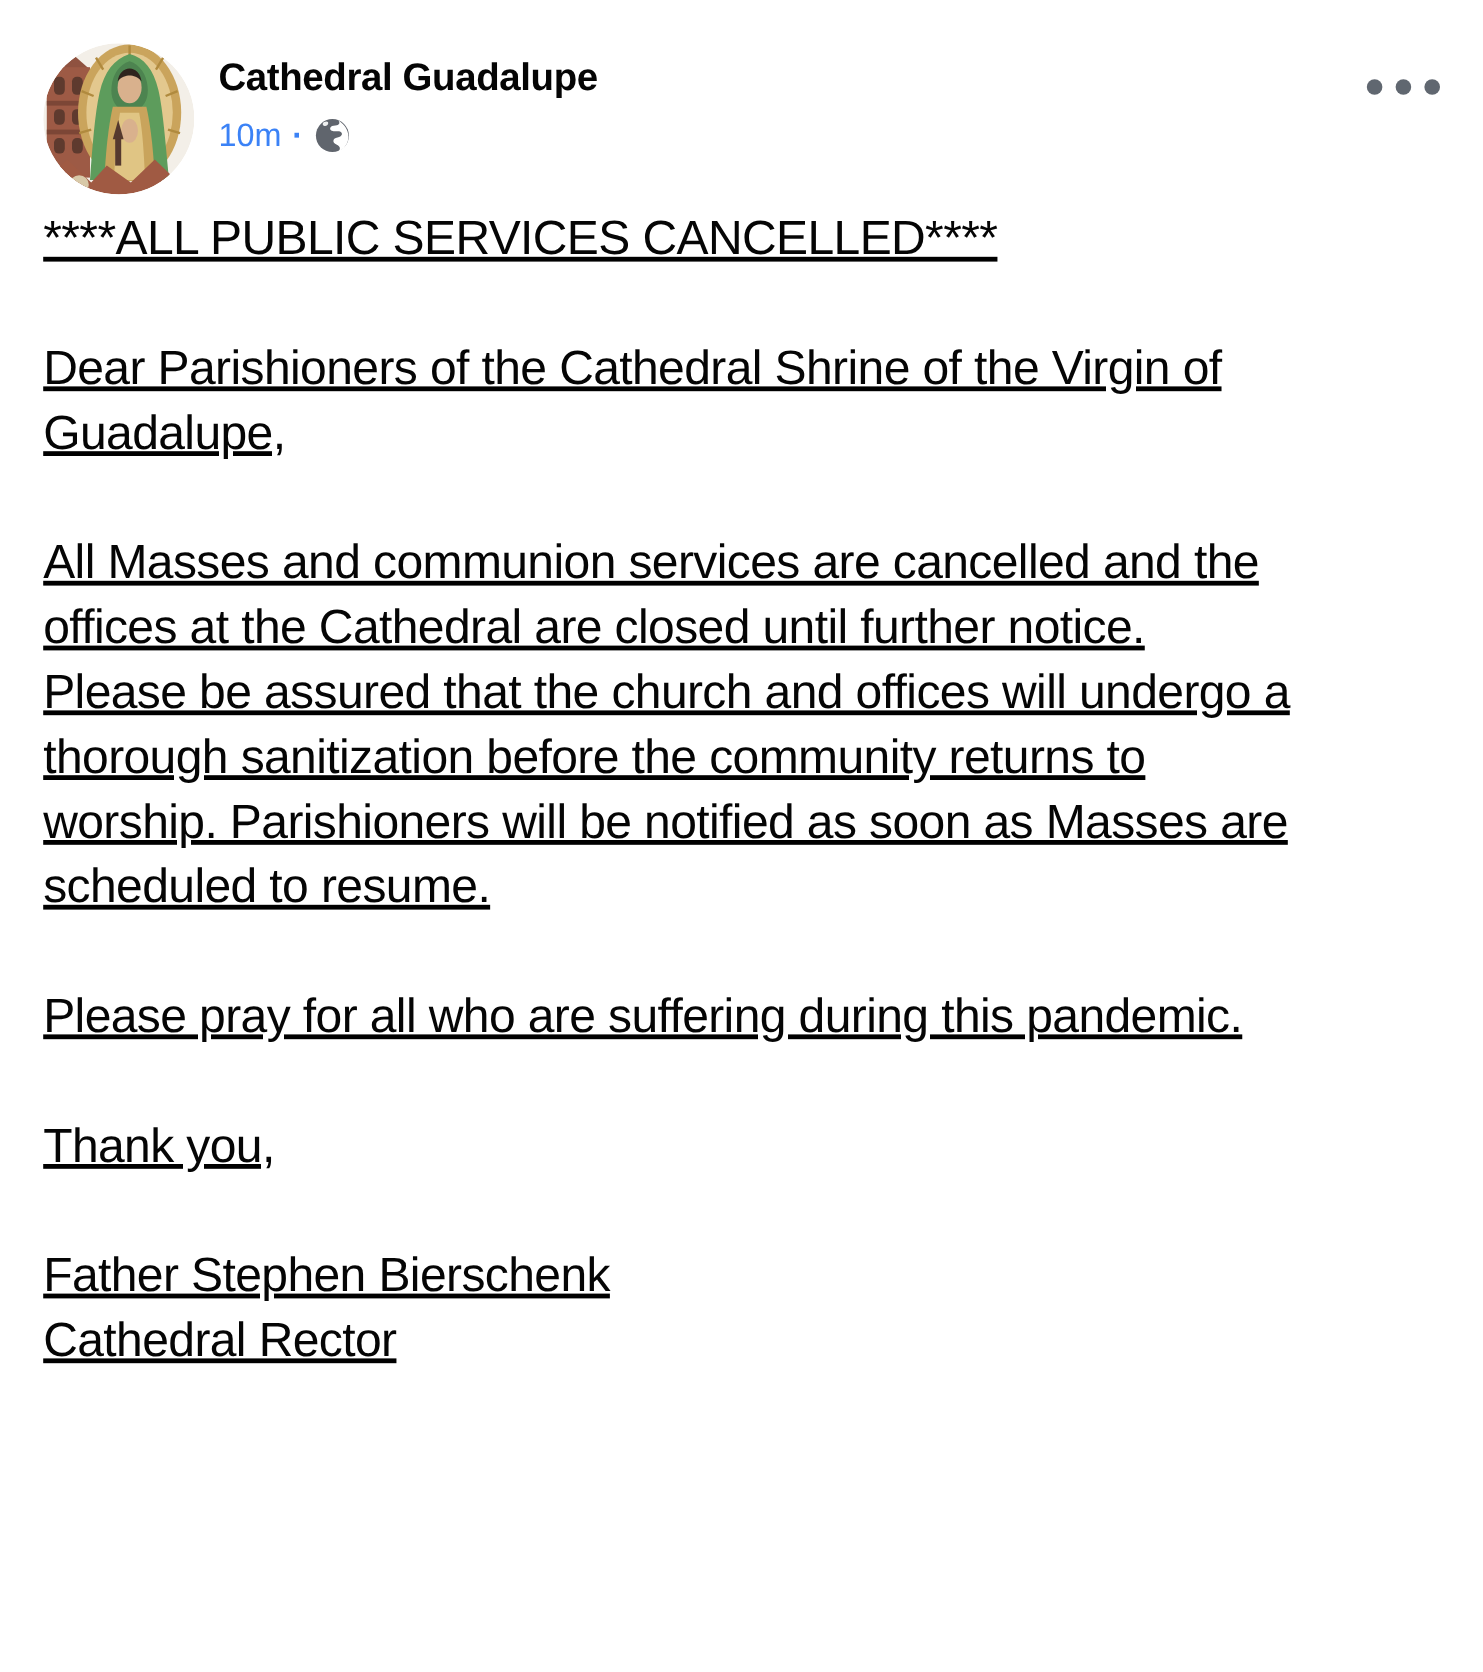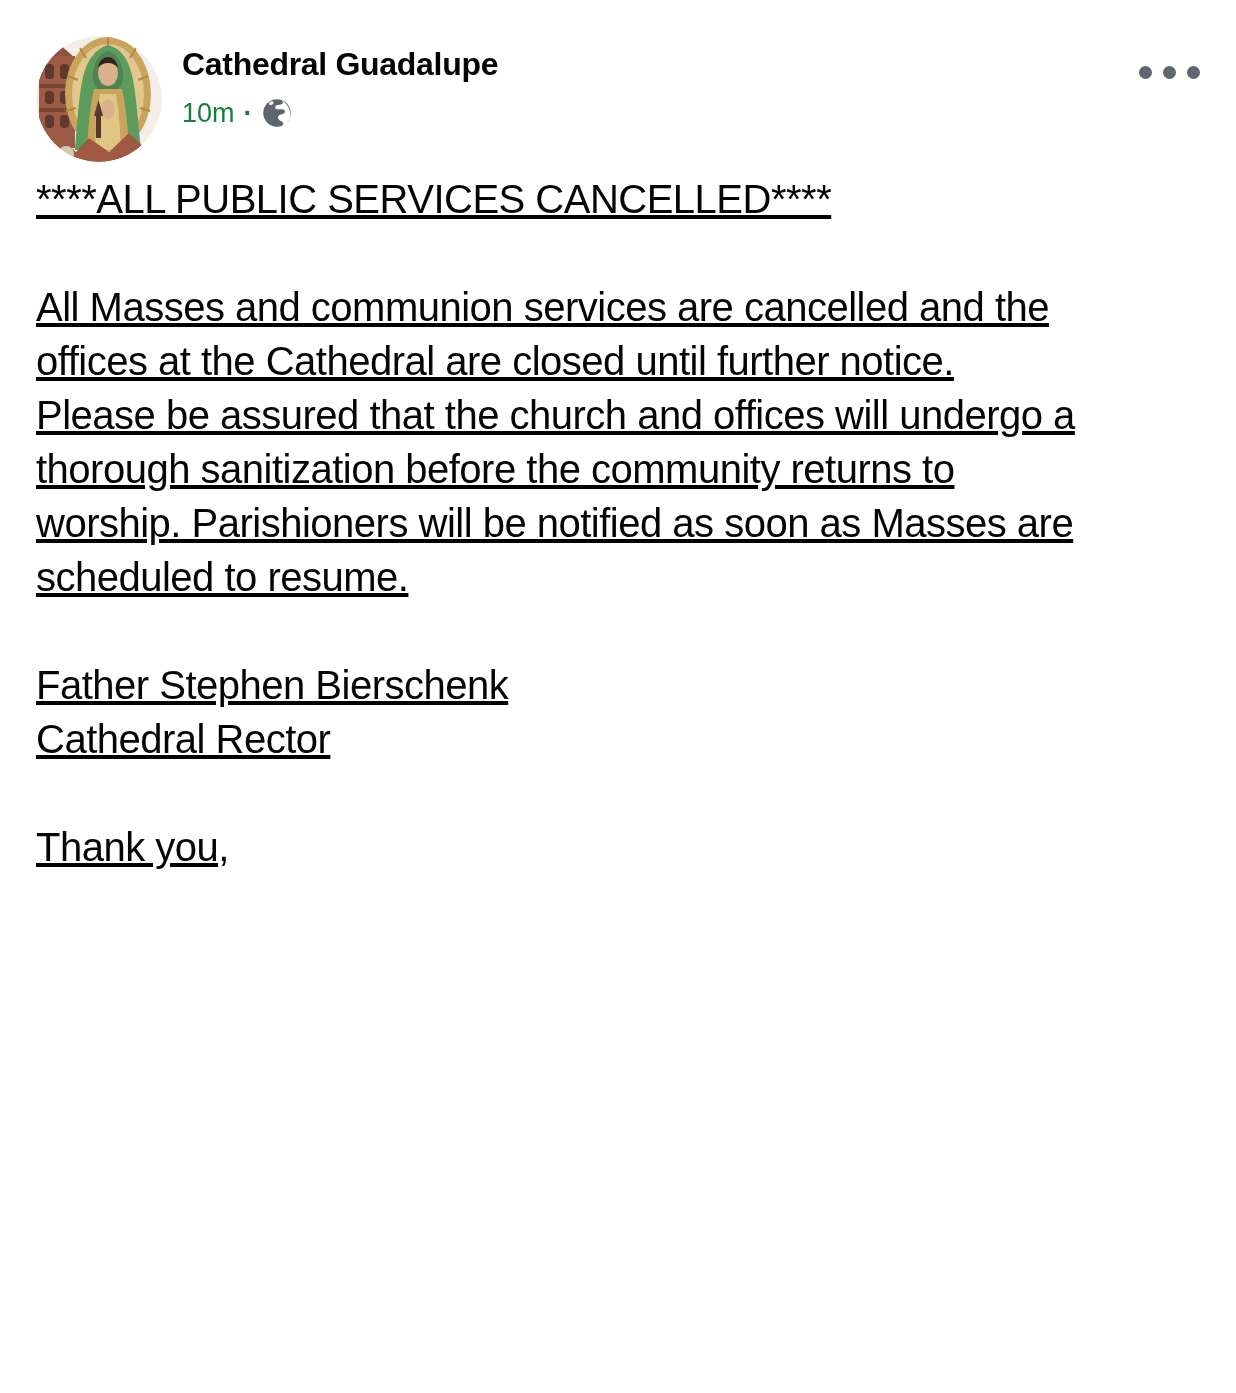--- a/index.html
+++ b/index.html
@@ -34,21 +34,21 @@
     font-weight: 700;
     color: #050505;
     line-height: 40px;
     letter-spacing: -0.3px;
     cursor: pointer;
   }
   .meta {
     display: flex;
     align-items: center;
     margin-top: 13px;
-    color: #15803d;
+    color: #3b82f6;
     font-size: 27px;
     line-height: 32px;
     gap: 9px;
   }
   .meta .sep { font-weight: 700; }
   .globe { display: inline-flex; }
   .globe svg { width: 30px; height: 30px; display: block; }
 
   .menu {
     position: absolute;
@@ -149,24 +149,27 @@
     <div class="menu">
       <span class="dot"></span>
       <span class="dot"></span>
       <span class="dot"></span>
     </div>
 
   </div>
 
   <div class="post-body">
     <p>****ALL PUBLIC SERVICES CANCELLED****</p>
+    <p>Dear Parishioners of the Cathedral Shrine of the Virgin of
+Guadalupe,</p>
     <p>All Masses and communion services are cancelled and the
 offices at the Cathedral are closed until further notice.
 Please be assured that the church and offices will undergo a
 thorough sanitization before the community returns to
 worship. Parishioners will be notified as soon as Masses are
 scheduled to resume.</p>
+    <p>Please pray for all who are suffering during this pandemic.</p>
+    <p>Thank you,</p>
     <p>Father Stephen Bierschenk
 Cathedral Rector</p>
-    <p>Thank you,</p>
   </div>
 
 </div>
 
 </body></html>

